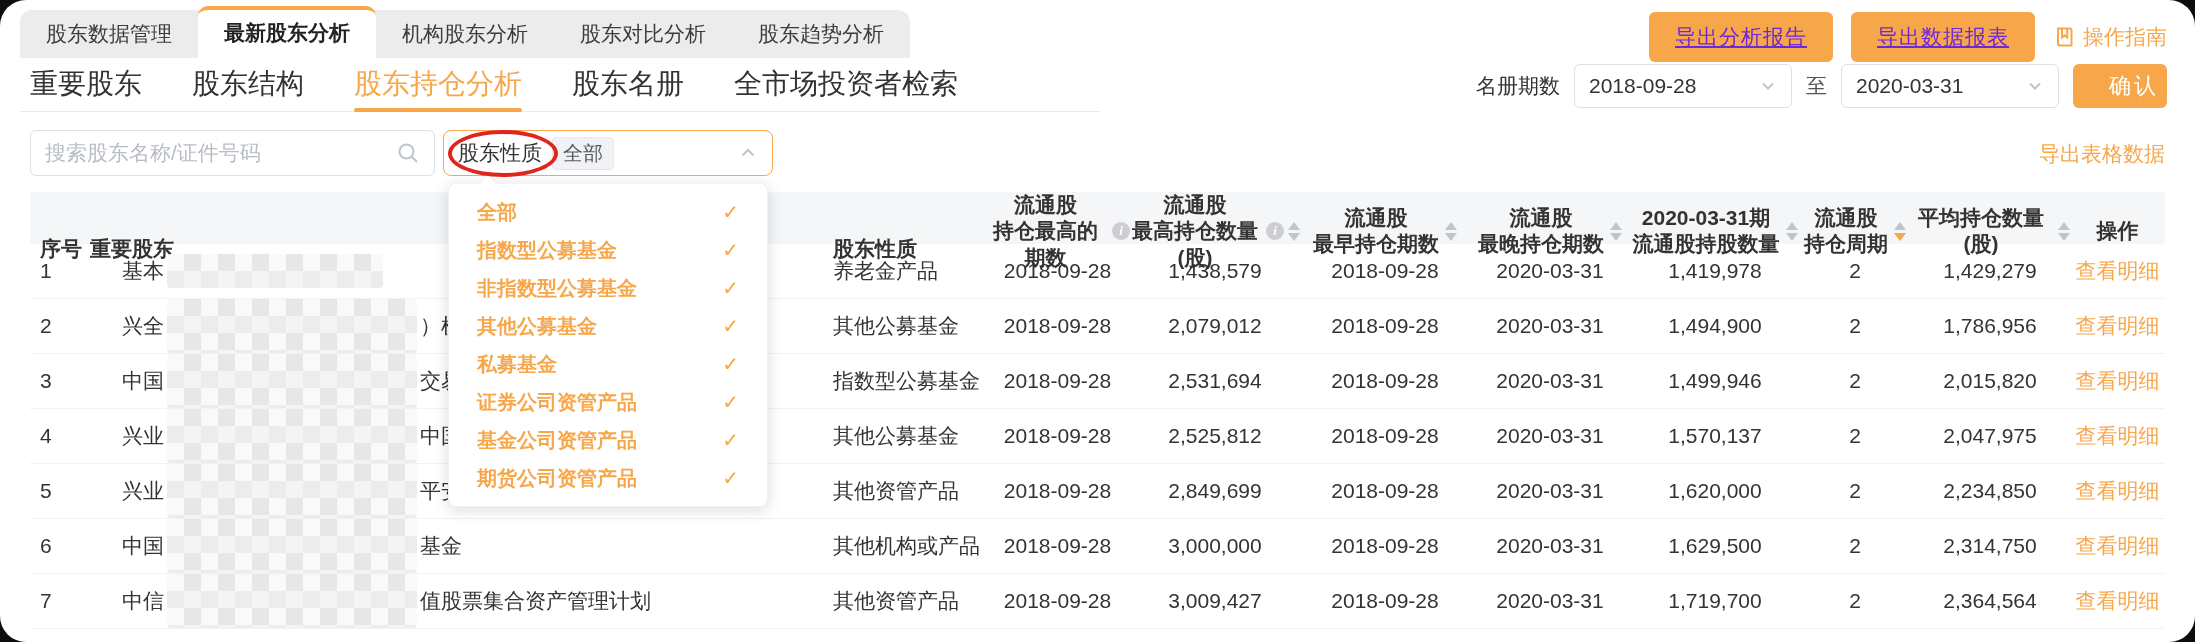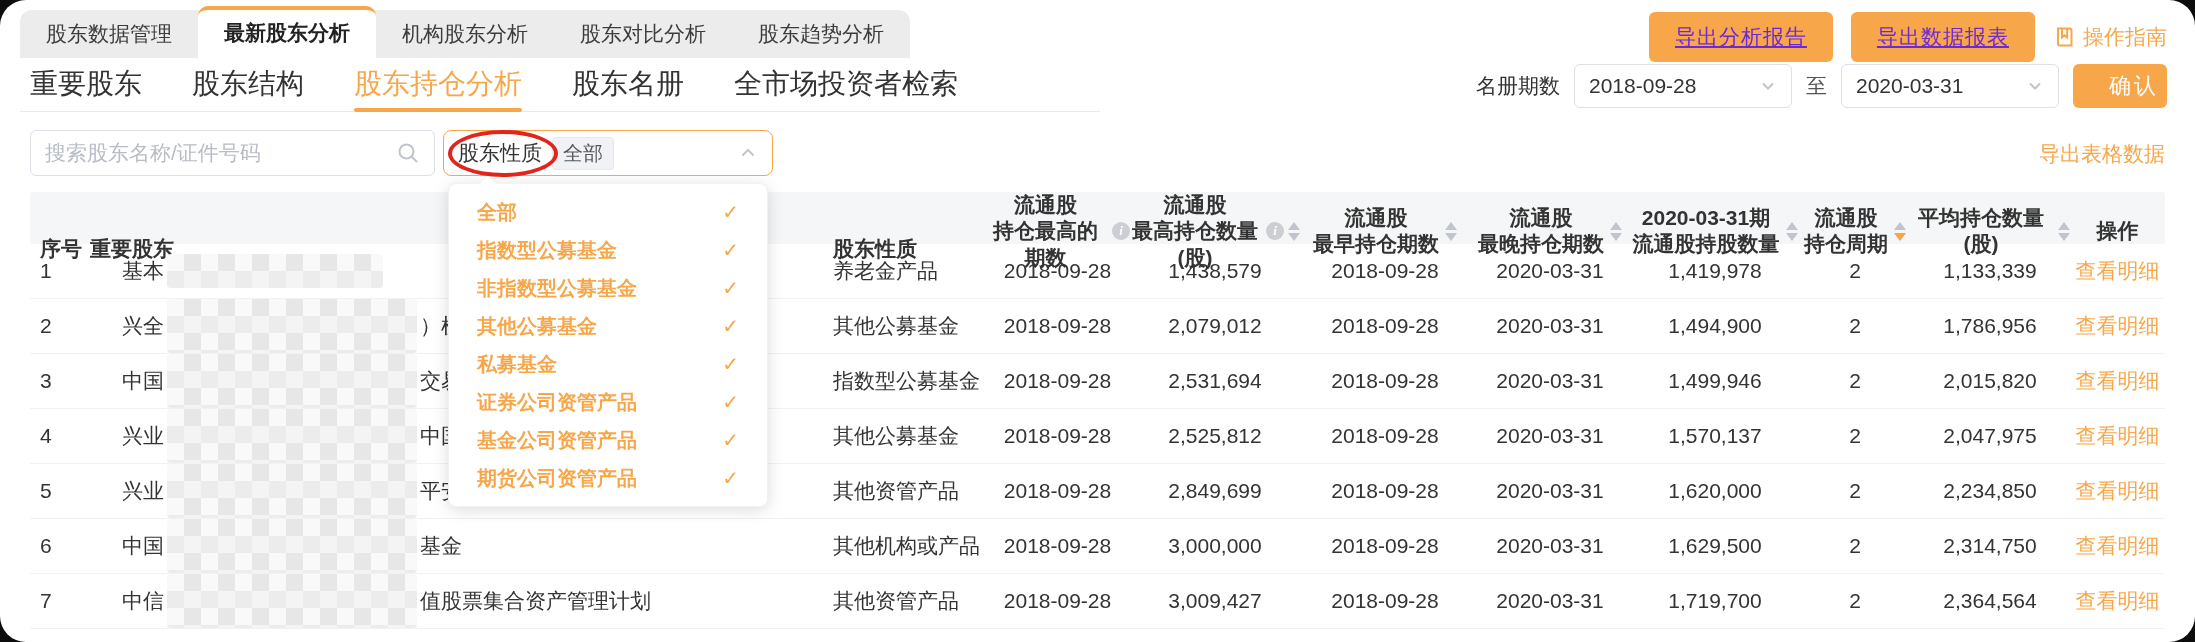--- a/index.html
+++ b/index.html
@@ -262,21 +262,21 @@
               <span>基本</span>
               <span class="mask" style="width: 216px; height: 34px;"></span>
             </div>
             <div class="td left nature">养老金产品</div>
             <div class="td">2018-09-28</div>
             <div class="td">1,438,579</div>
             <div class="td">2018-09-28</div>
             <div class="td">2020-03-31</div>
             <div class="td">1,419,978</div>
             <div class="td">2</div>
-            <div class="td">1,133,339</div>
+            <div class="td">1,429,279</div>
             <div class="td">
               <span class="link">查看明细</span>
             </div>
           </div>
           <div class="grid t-row">
             <div class="td left idx">2</div>
             <div class="td left name-cell">
               <span>兴全</span>
               <span class="mask" style="width: 250px; height: 54px;"></span>
               <span>）机械制</span>

